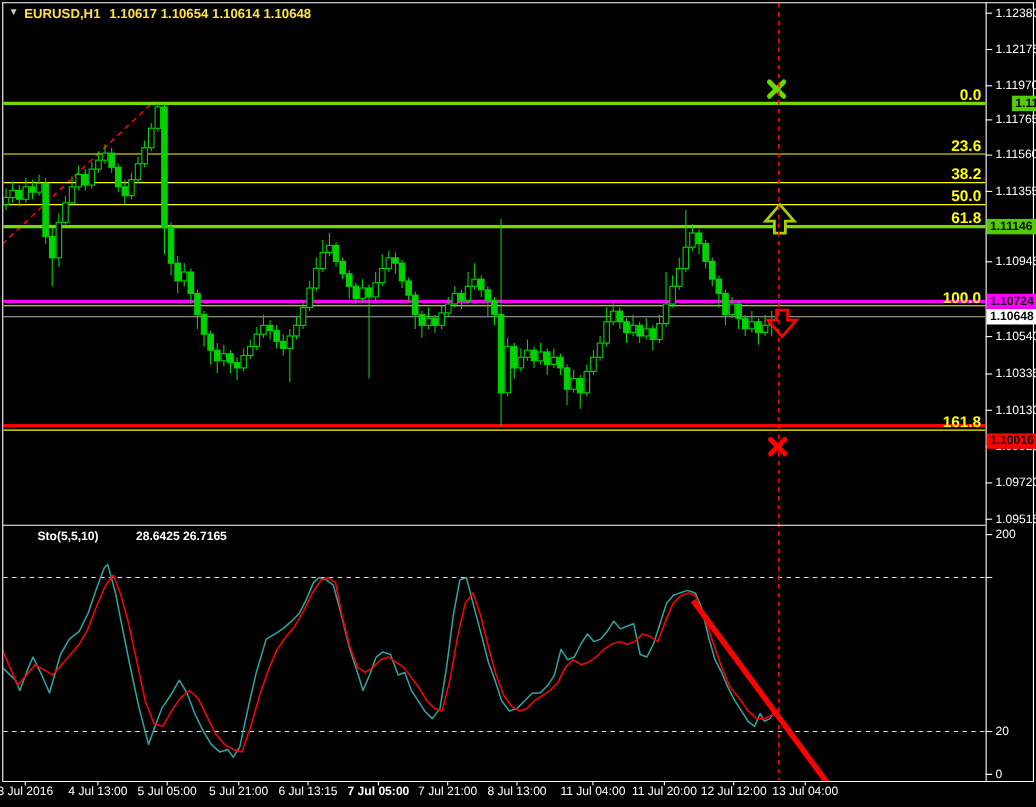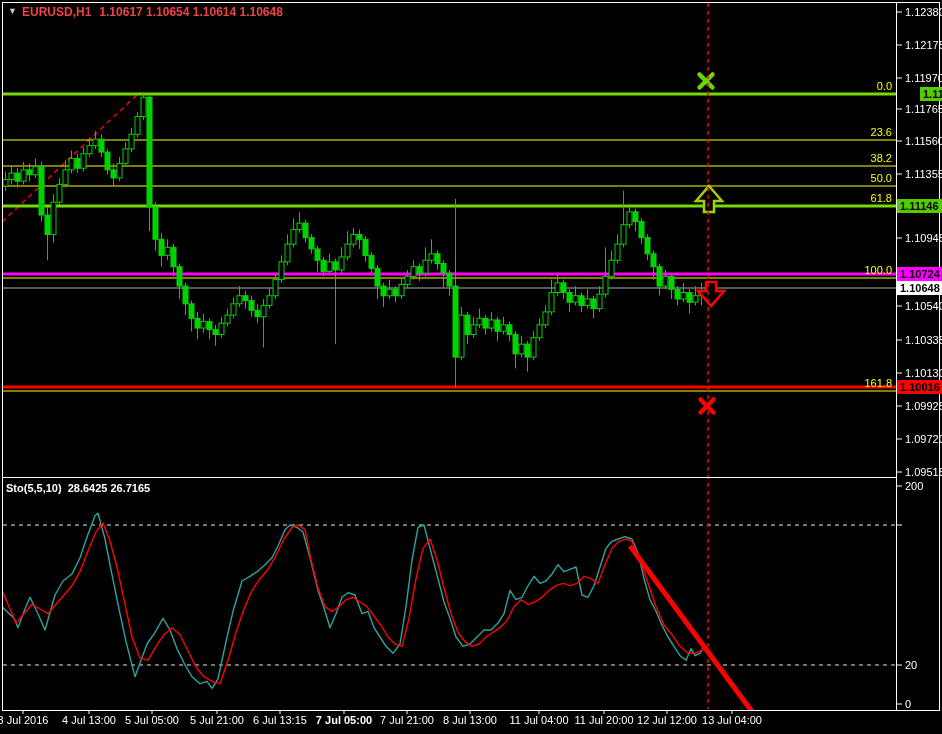--- a/index.html
+++ b/index.html
@@ -1,25 +1,25 @@
 <!DOCTYPE html>
 <html><head>
 <meta charset="utf-8">
 <style>
   html,body{margin:0;padding:0;background:#000;}
   #root{position:relative;width:942px;height:734px;background:#000;overflow:hidden;
         font-family:"Liberation Sans","DejaVu Sans",sans-serif;}
   svg{position:absolute;left:0;top:0;}
   .lbl{position:absolute;color:#fff;font-size:11px;line-height:12px;white-space:nowrap;}
-  .title{position:absolute;left:22px;top:5px;color:#ef4444;font-size:12px;font-weight:700;white-space:nowrap;}
+  .title{position:absolute;left:22px;top:5px;color:#fde047;font-size:12px;font-weight:700;white-space:nowrap;}
   .title .ohlc{font-weight:700;margin-left:8px;}
   .tri{position:absolute;left:8px;top:5px;color:#c8c8c8;font-size:9px;line-height:12px;}
   .sto-title{position:absolute;left:6px;top:482px;color:#fff;font-size:11px;font-weight:700;white-space:nowrap;}
-  .sto-title span{margin-right:6px;}
-  .fib-lbl{position:absolute;right:50px;color:#ffff00;font-size:11px;line-height:12px;font-weight:400;white-space:nowrap;text-align:right;}
+  .sto-title span{margin-right:6px;margin-left:28px;}
+  .fib-lbl{position:absolute;right:50px;color:#ffff00;font-size:14px;line-height:12px;font-weight:700;white-space:nowrap;text-align:right;}
   .tag{position:absolute;left:897px;width:45px;height:14px;font-size:11px;line-height:14px;font-weight:700;color:#000;padding-left:3px;box-sizing:border-box;white-space:nowrap;}
   .time-lbl{position:absolute;top:714px;color:#fff;font-size:11px;transform:translateX(-50%);white-space:nowrap;}
 </style>
 </head>
 <body>
 
 <div id="root">
   <svg id="chart-svg" width="942" height="734">
       <defs>
         <clipPath id="clipMain">
@@ -391,16 +391,16 @@
       <div class="fib-lbl" style="top: 152px;">38.2</div>
       <div class="fib-lbl" style="top: 172px;">50.0</div>
       <div class="fib-lbl" style="top: 192px;">61.8</div>
       <div class="fib-lbl" style="top: 264px;">100.0</div>
       <div class="fib-lbl" style="top: 377px;">161.8</div>
     </div>
   <div id="price-tags">
       <div class="tag" style="top: 87px; background: rgb(82, 204, 0); margin-left: 23px;">1.11850</div>
       <div class="tag" style="top: 199px; background: rgb(82, 204, 0);">1.11146</div>
       <div class="tag" style="top: 267px; background: rgb(255, 0, 255);">1.10724</div>
-      <div class="tag" style="top: 380px; background: rgb(255, 0, 0);">1.10016</div>
+      <div class="tag" style="top: 394px; background: rgb(255, 0, 0);">1.10016</div>
       <div class="tag" style="top: 281px; background: rgb(255, 255, 255);">1.10648</div>
     </div>
 </div>
 
 </body></html>

